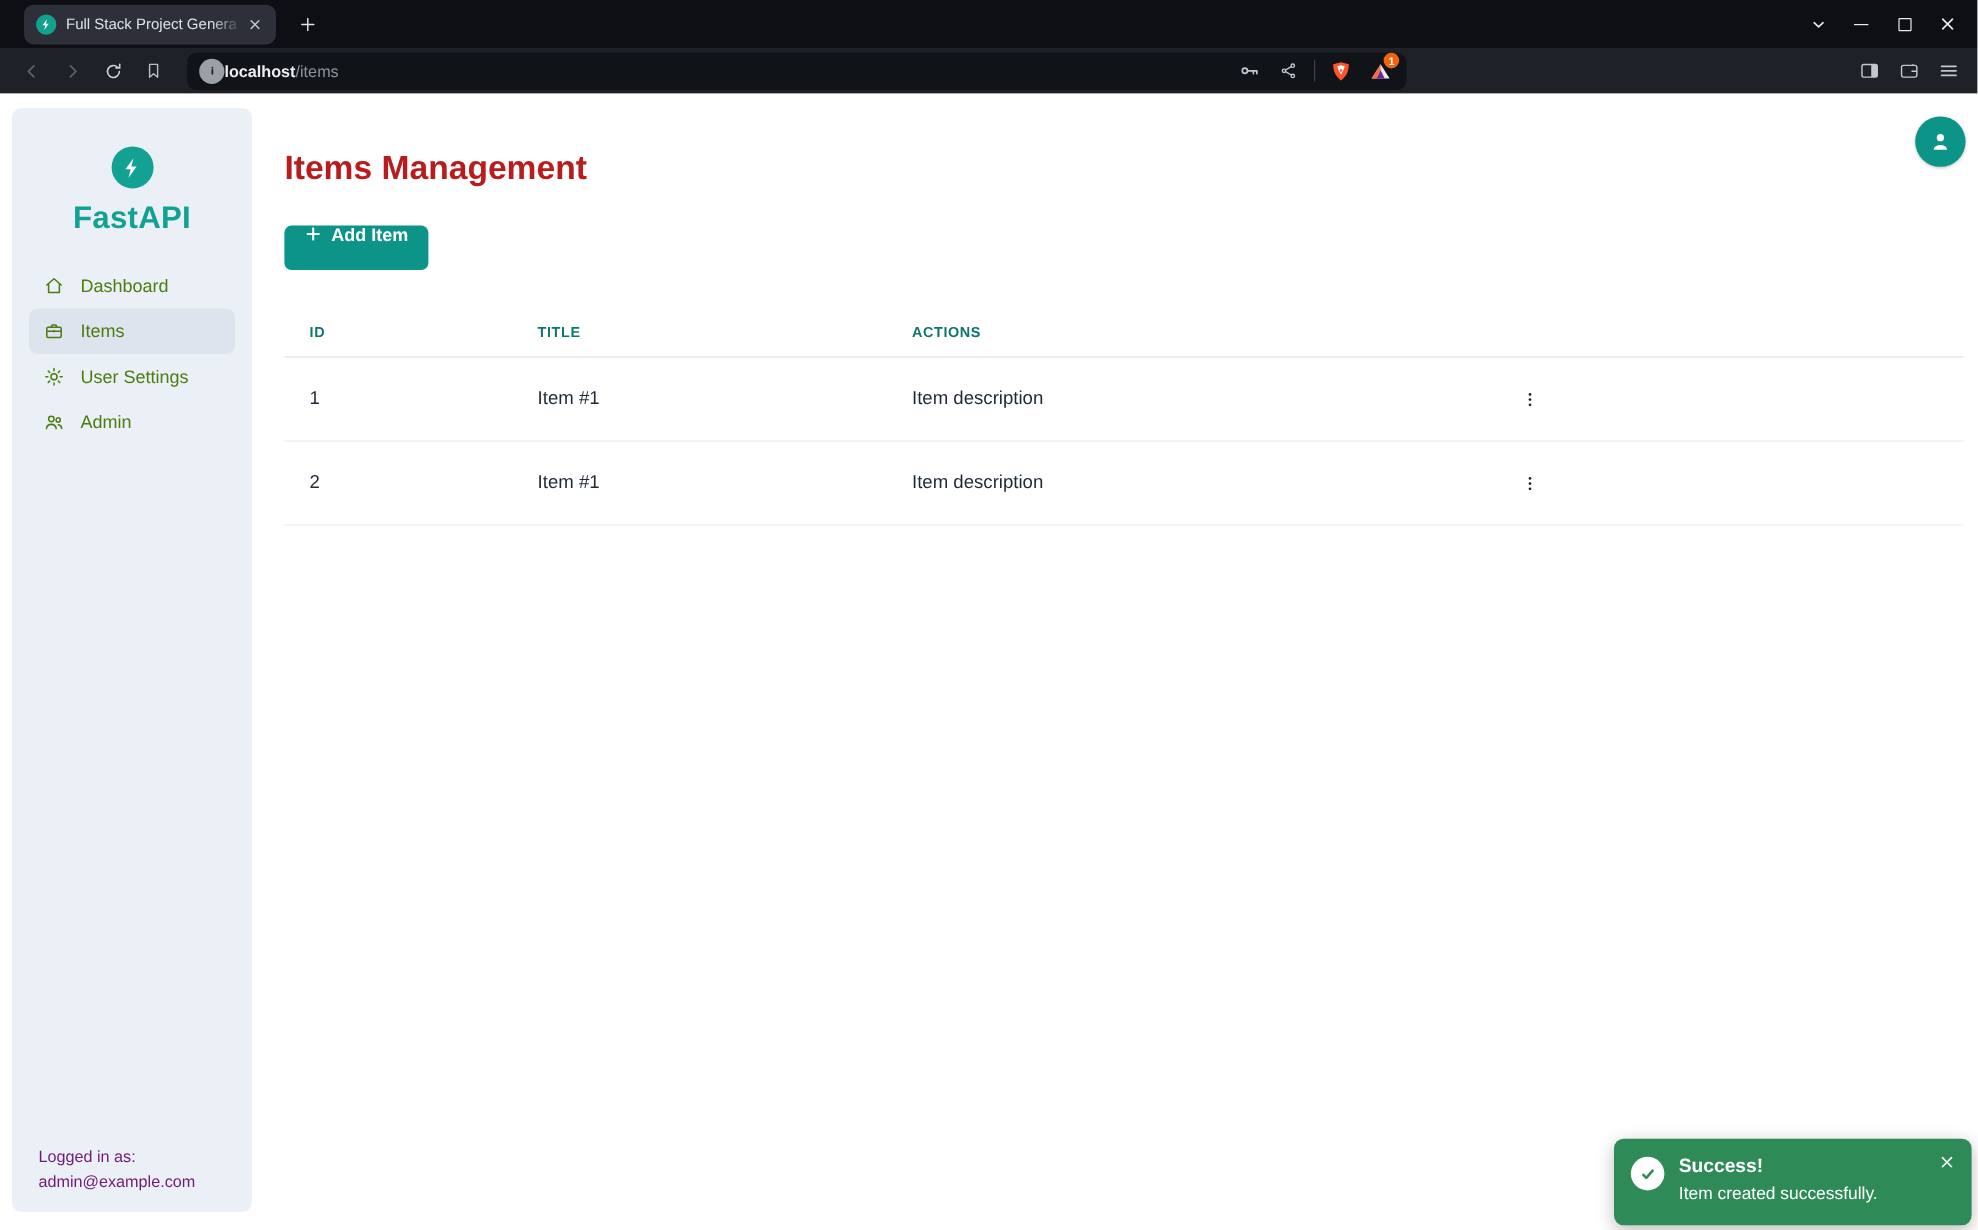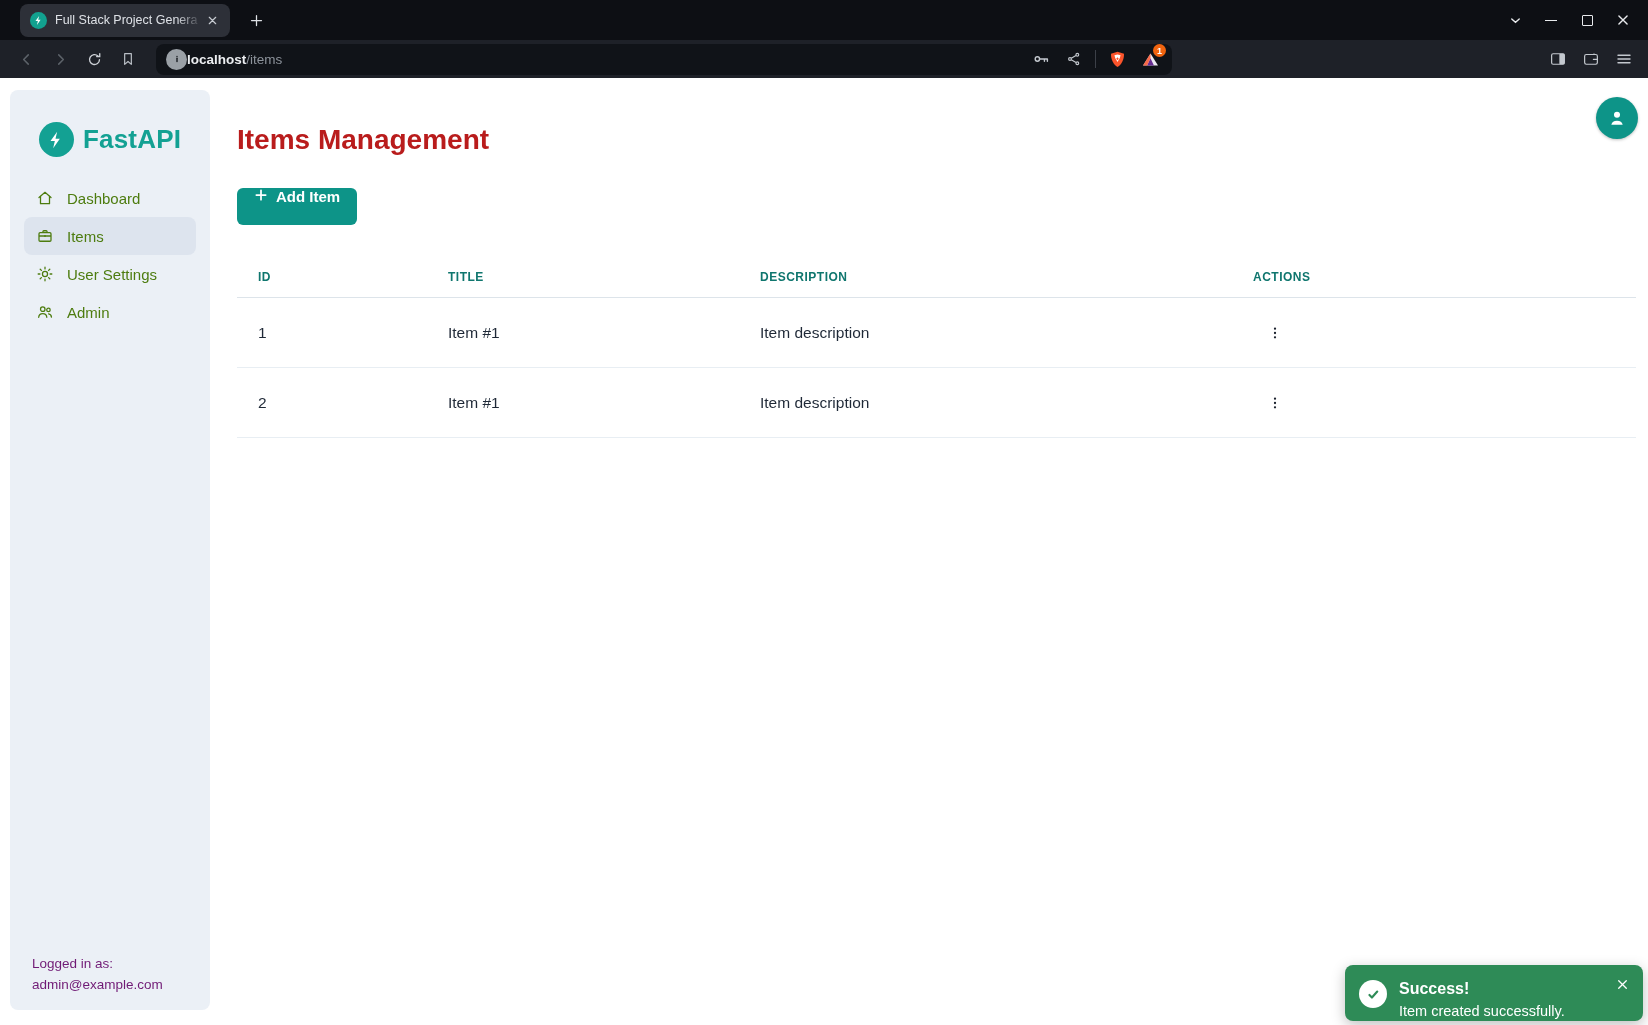--- a/index.html
+++ b/index.html
@@ -32,21 +32,21 @@
   .url .path { color:#8d939b; }
   .bar-icons { margin-left:auto; display:flex; align-items:center; gap:9px; }
   .bar-icon { width:24px; height:24px; display:flex; align-items:center; justify-content:center; color:#c3c8ce; cursor:pointer; position:relative; }
   .vdivider { width:1px; height:18px; background:#3c4048; }
   .badge { position:absolute; top:-3px; right:-4px; min-width:13px; height:13px; border-radius:7px; background:#f0640f; color:#fff; font-size:9px; font-weight:bold; display:flex; align-items:center; justify-content:center; padding:0 2px; }
   .toolbar-right { margin-left:auto; display:flex; align-items:center; gap:9px; }
 
   
   .page { height:947px; background:#ffffff; position:relative; }
   .sidebar { position:absolute; left:10px; top:12px; width:200px; height:920px; background:#ebf0f6; border-radius:8px; }
-  .logo { display:flex; align-items:center; justify-content:center; gap:9px; padding-top:32px; }
+  .logo { display:flex; align-items:center; justify-content:center; gap:9px; padding-top:32px;flex-direction:column; }
   .logo-mark { width:35px; height:35px; border-radius:50%; background:#13a193; display:flex; align-items:center; justify-content:center; }
   .logo-text { font-size:26px; font-weight:bold; color:#13a193; letter-spacing:0.2px; }
   .nav { margin-top:22px; padding:0 14px; }
   .nav-item { display:flex; align-items:center; gap:13px; height:38px; padding:0 12px; border-radius:8px; color:#4d7c0f; font-size:15px; cursor:pointer; }
   .nav-item.active { background:#dde4ee; }
   .nav-item svg { flex:none; }
   .sidebar-footer { position:absolute; left:22px; bottom:14px; font-size:13.5px; color:#701a75; line-height:1.55; }
 
   .content { margin-left:237px; padding-top:46px; padding-right:12px; }
   .page-title { font-size:28px; font-weight:bold; color:#b91c1c; }
@@ -54,21 +54,21 @@
 
   .table { margin-top:31px; }
   .thead, .trow { display:grid; grid-template-columns:190px 312px 493px 1fr; align-items:center; padding-left:21px; }
   .thead { height:42px; border-bottom:1px solid #dde4ea; }
   .th { font-size:12px; font-weight:bold; color:#0f766e; letter-spacing:0.5px; }
   .trow { height:70px; border-bottom:1px solid #e8eef3; font-size:15.5px; color:#1f2937; }
   .kebab-btn { width:28px; height:28px; margin-left:8px; border:none; background:transparent; display:flex; align-items:center; justify-content:center; color:#1a202c; cursor:pointer; }
 
   .avatar-btn { position:absolute; top:19px; right:10px; width:42px; height:42px; border-radius:50%; background:#0d9488; border:none; display:flex; align-items:center; justify-content:center; cursor:pointer; box-shadow:0 1px 3px rgba(0,0,0,0.25); }
 
-  .toast { position:absolute; right:5px; bottom:4px; width:298px; height:56px; background:#2e8b57; border-radius:8px; box-shadow:0 4px 14px rgba(0,0,0,0.25); color:#fff; padding:13px 14px 0 14px; }
+  .toast { position:absolute; right:5px; bottom:4px; width:298px; height:72px; background:#2e8b57; border-radius:8px; box-shadow:0 4px 14px rgba(0,0,0,0.25); color:#fff; padding:13px 14px 0 14px; }
   .toast-row { display:flex; align-items:flex-start; gap:12px; }
   .check-circle { width:28px; height:28px; border-radius:50%; background:#fff; display:flex; align-items:center; justify-content:center; flex:none; margin-top:2px; }
   .toast-title { font-size:16px; font-weight:bold; line-height:1.35; }
   .toast-msg { font-size:14.5px; margin-top:3px; }
   .toast-close { position:absolute; top:8px; right:10px; width:22px; height:22px; border:none; background:transparent; color:#fff; display:flex; align-items:center; justify-content:center; cursor:pointer; }
 </style>
 </head>
 <body>
 
 <div class="tabbar">
@@ -262,21 +262,20 @@
             <path d="M12 4v16M4 12h16"></path>
           </svg>
       </span>
       <span>Add Item</span>
     </button>
 
     <div class="table">
       <div class="thead">
         <span class="th">ID</span>
         <span class="th">TITLE</span>
-        <span class="th">DESCRIPTION</span>
         <span class="th">ACTIONS</span>
       </div>
       <div class="trow">
         <span>1</span>
         <span>Item #1</span>
         <span>Item description</span>
         <span>
           <button class="kebab-btn">
             <svg width="16" height="16" viewBox="0 0 24 24" fill="currentColor">
                 <circle cx="12" cy="5.5" r="1.7"></circle>

